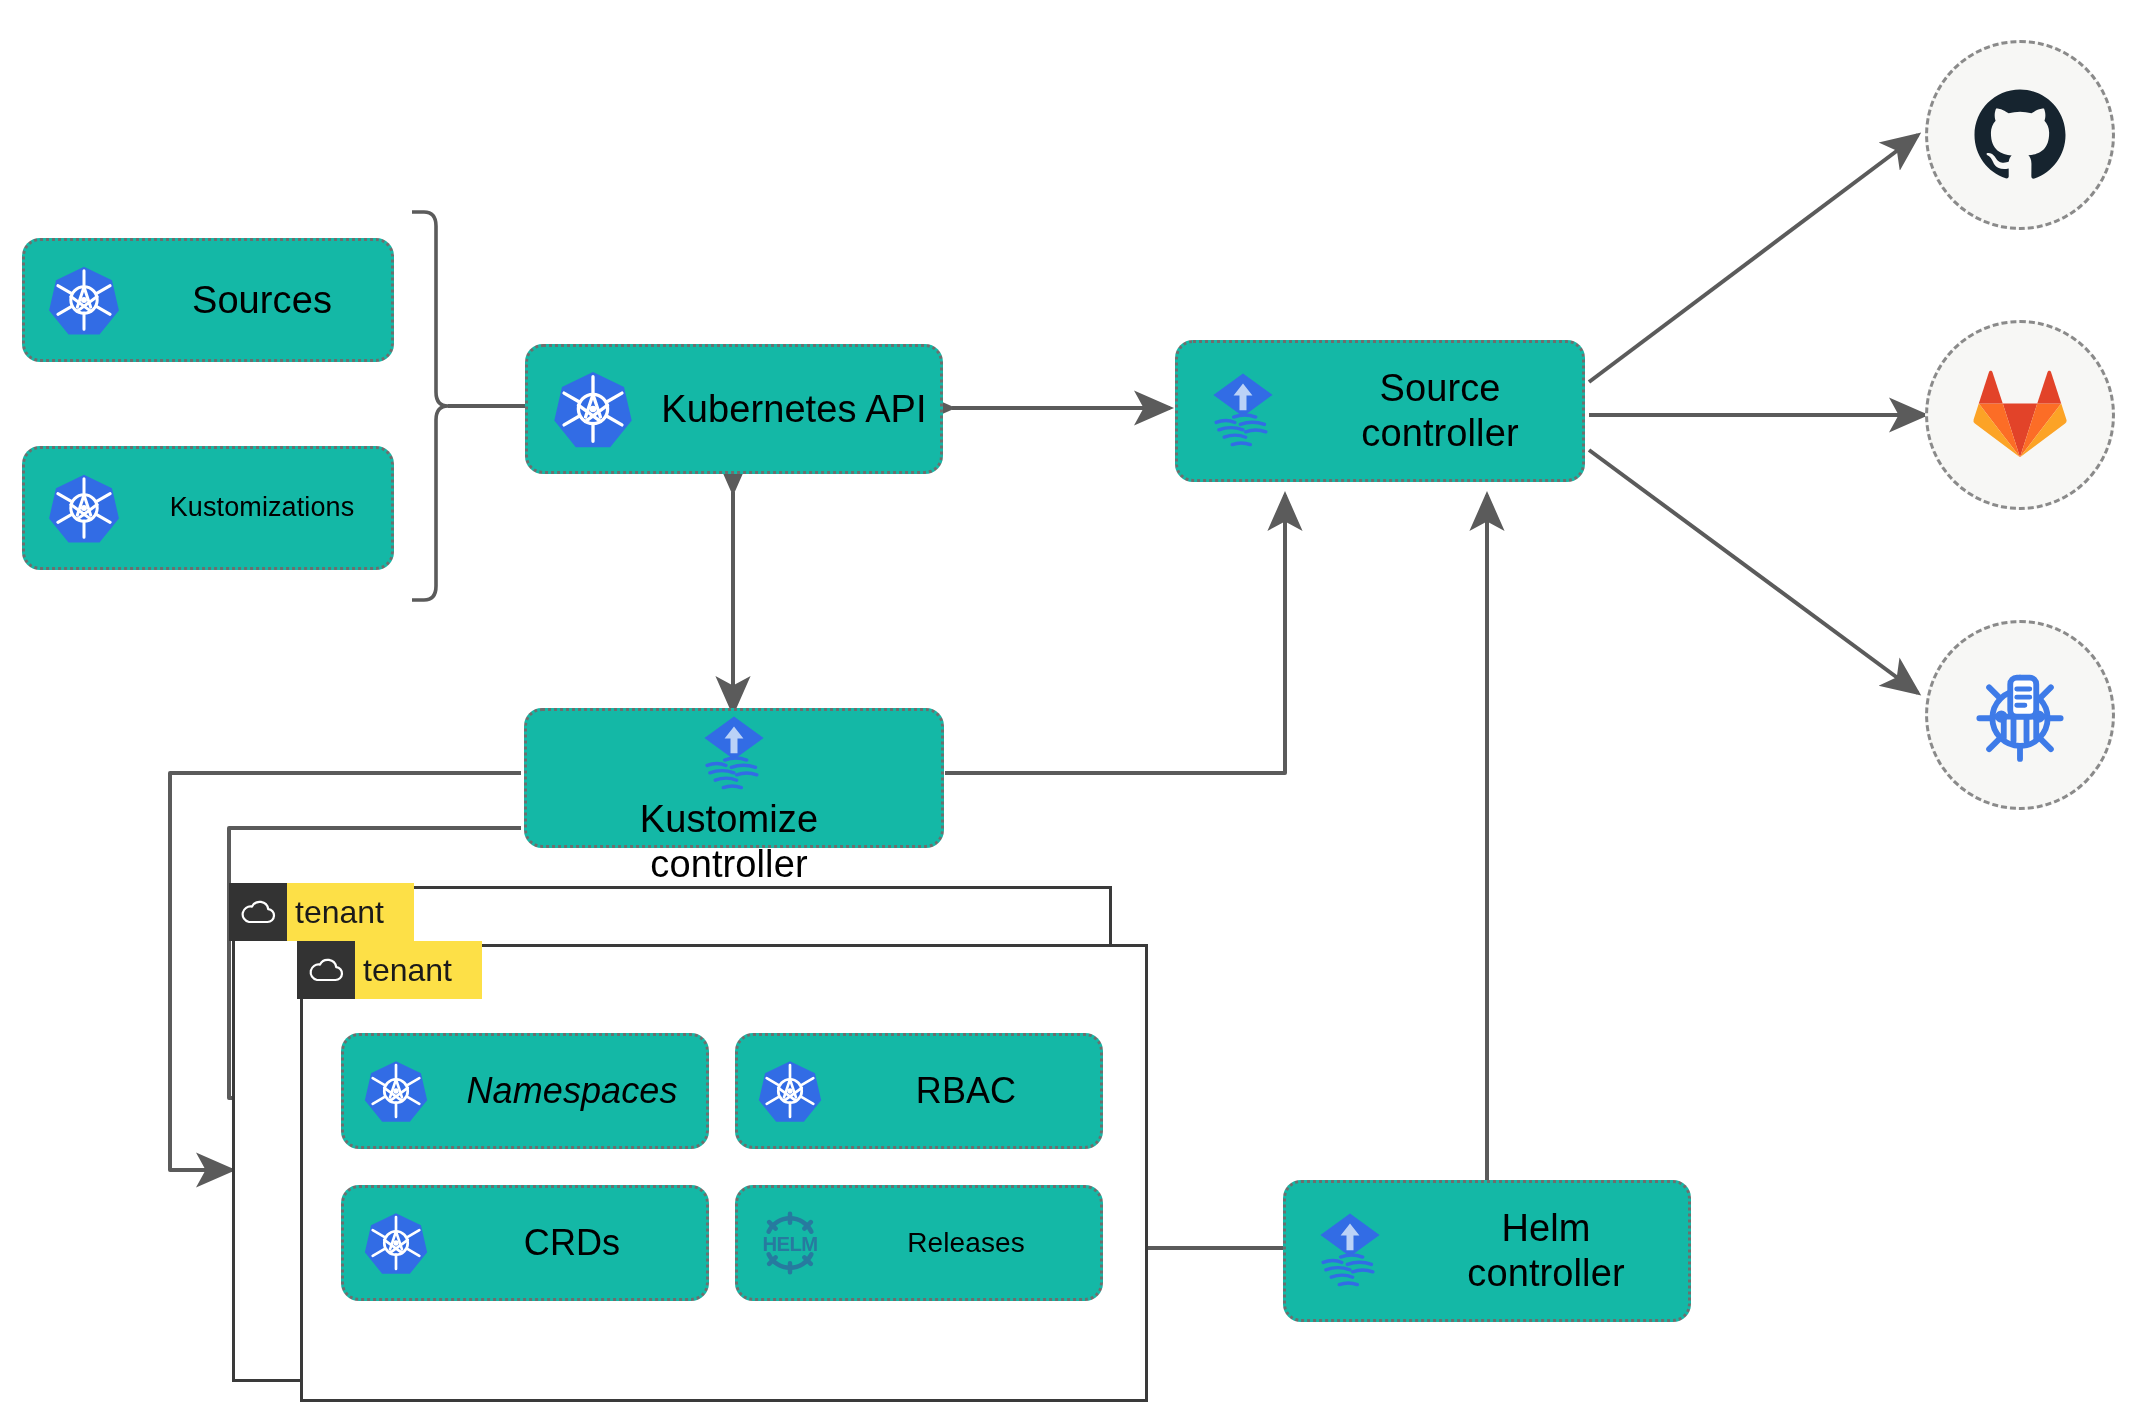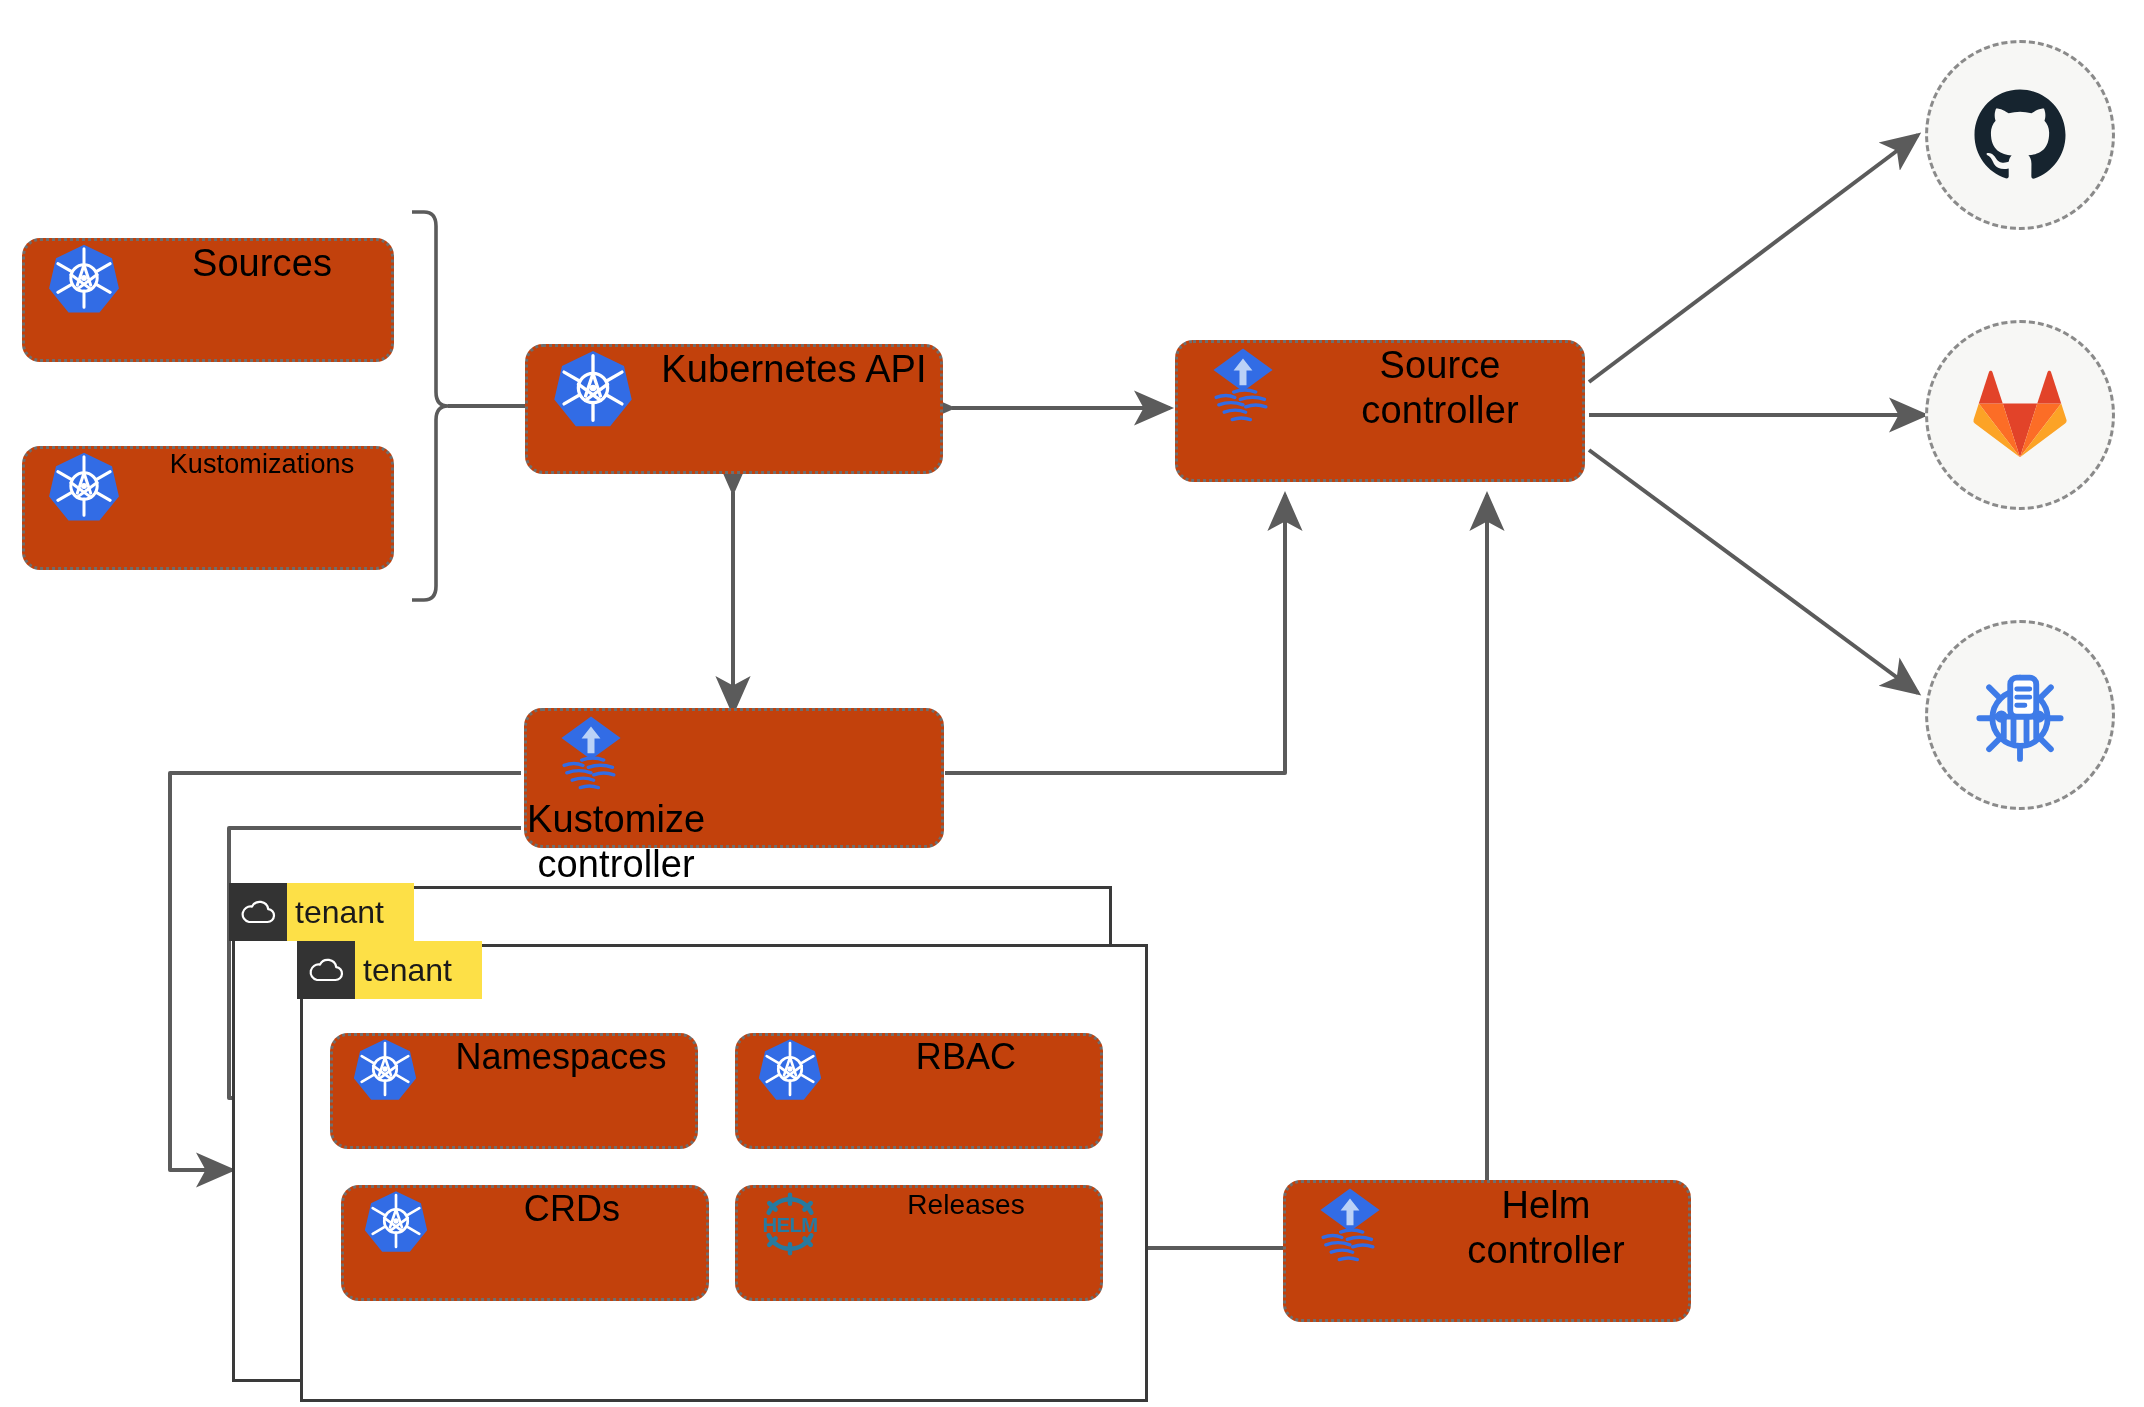--- a/index.html
+++ b/index.html
@@ -18,25 +18,25 @@
   #edges{
     position:absolute;
     left:0;top:0;
     width:2144px;height:1407px;
     pointer-events:none;
     z-index:1;
   }
   .node{
     position:absolute;
     box-sizing:border-box;
-    background:#c2410c;
+    background:#14b8a6;
     border:3px dotted #6e6e6e;
     border-radius:18px;
     display:flex;
-    align-items:flex-start;
+    align-items:center;
     z-index:3;
   }
   .node .ico{
     flex:0 0 auto;
     display:flex;
     align-items:center;
     justify-content:center;
   }
   .node .lbl{
     flex:1 1 auto;
@@ -290,21 +290,21 @@
   </div>
   <div class="tenant-head" style="left:297px;top:941px;">
     <span class="tenant-badge">
       <svg width="36" height="26" viewBox="0 0 36 26" aria-hidden="true">
         <path d="M9 23h18.5a6.5 6.5 0 0 0 .7-12.96A8.6 8.6 0 0 0 12 7.6 6.9 6.9 0 0 0 9 23z" fill="none" stroke="#ffffff" stroke-width="2.2" stroke-linejoin="round"></path>
       </svg>
     </span>
     <span class="tenant-title">tenant</span>
   </div>
 
-  <div class="node" style="left:330px;top:1033px;width:368px;height:116px;">
+  <div class="node" style="left:341px;top:1033px;width:368px;height:116px;font-style:italic;">
     <span class="ico" style="width:104px;">
       <svg width="66" height="66" viewBox="0 0 64 64" aria-hidden="true">
         <path d="M32 3.2 56.2 14.9 62.2 41 45.4 61.9H18.6L1.8 41 7.8 14.9Z" fill="#326CE5"></path>
         <g fill="none" stroke="#ffffff" stroke-width="2.6" stroke-linecap="round">
           <circle cx="32" cy="32" r="11.4"></circle>
           <circle cx="32" cy="32" r="2.6" fill="#ffffff" stroke="none"></circle>
           <path d="M32 6.8v13.9M32 43.3v13.9M9.4 19.6l12 6.9M42.6 37.5l12 6.9M9.4 44.4l12-6.9M42.6 26.5l12-6.9"></path>
           <path d="M32 20.7 26.2 38.2M32 20.7l5.8 17.5M20.6 29 37.8 41.6M43.4 29 26.2 41.6"></path>
         </g>
       </svg>

